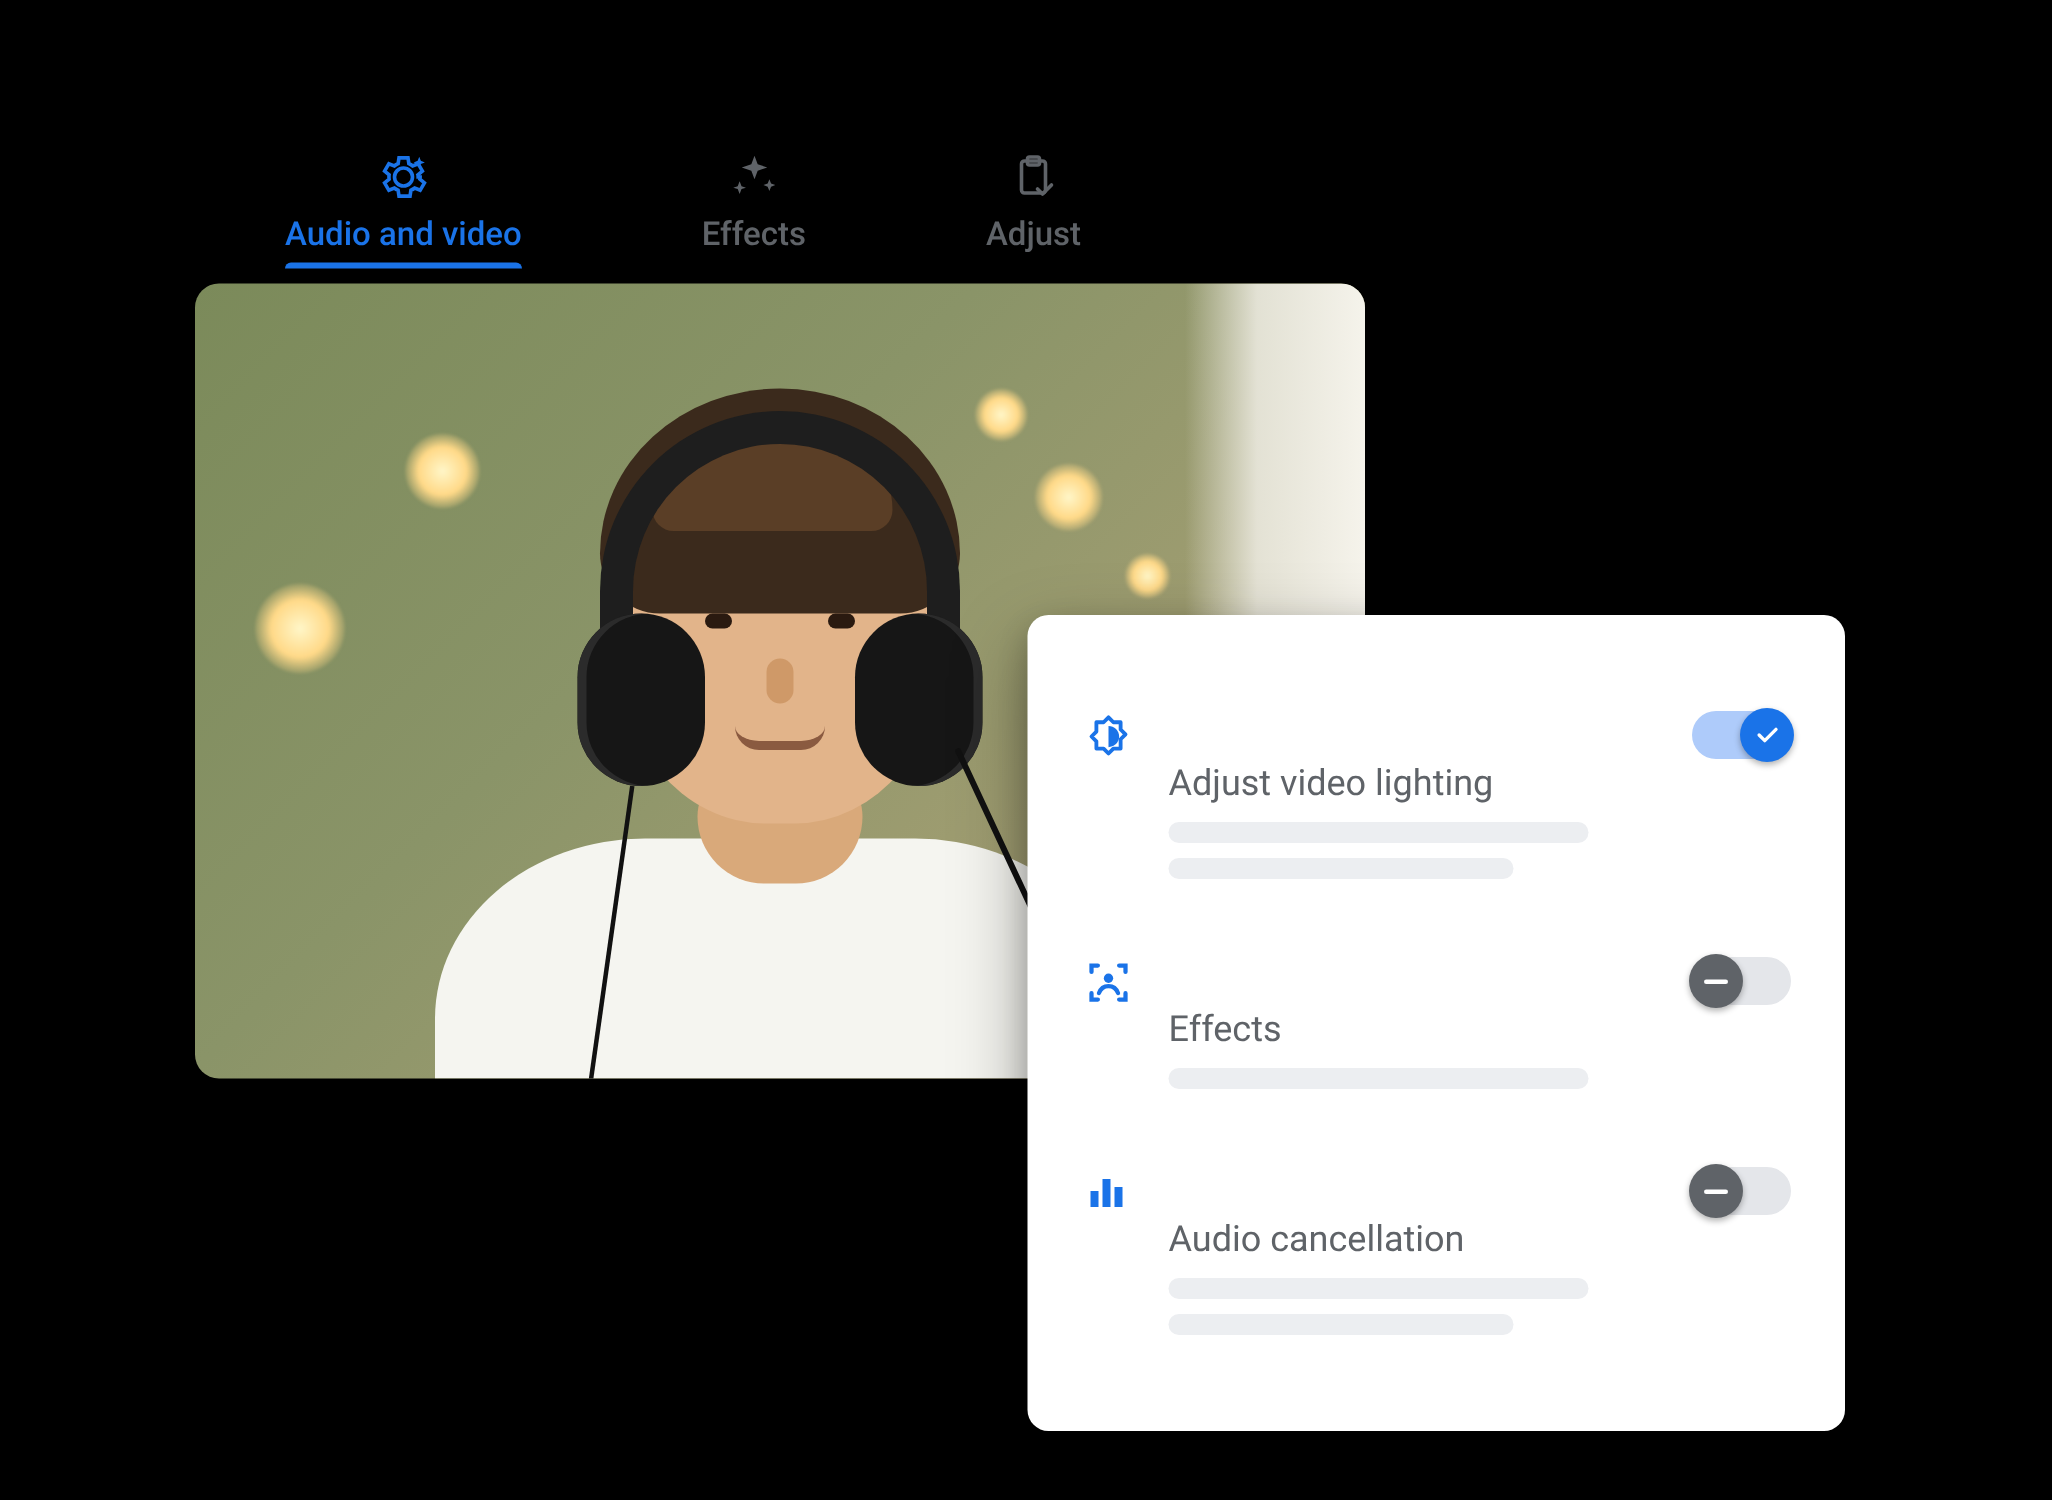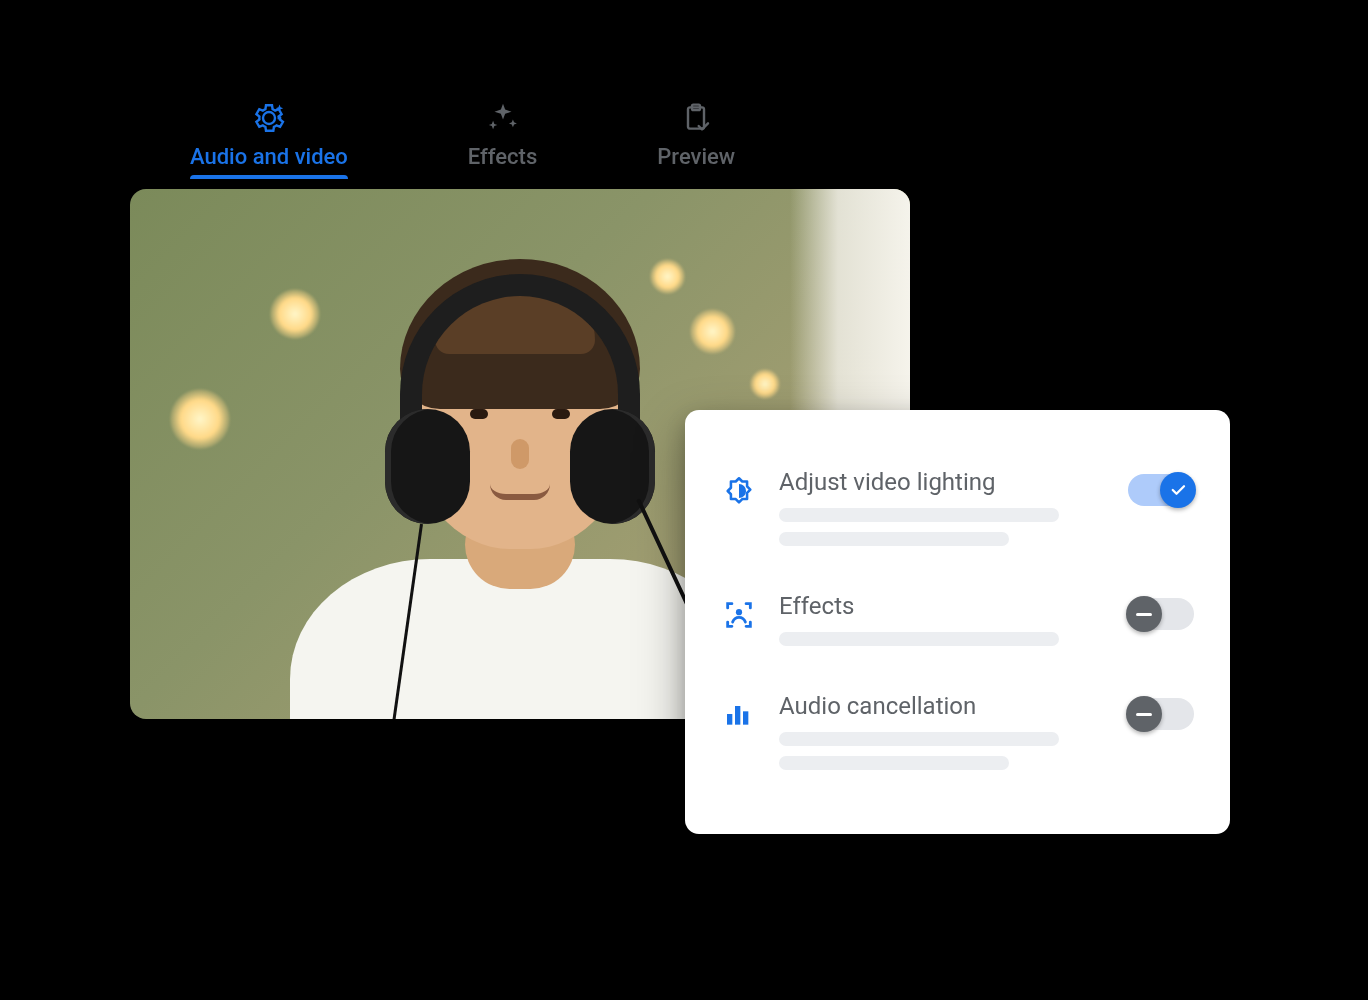--- a/index.html
+++ b/index.html
@@ -207,20 +207,21 @@
     flex: 0 0 36px;
     display:flex; align-items:center; justify-content:center;
     margin-top: 6px;
   }
   .setting-body { flex: 1; }
   .setting-title {
     font-size: 24px;
     color: #5f6368;
     font-weight: 400;
     margin-bottom: 12px;
+    margin-top: 40px;
   }
   .skel {
     height: 14px;
     background: #eceef1;
     border-radius: 8px;
     margin-bottom: 10px;
   }
   .skel.w1 { width: 280px; }
   .skel.w2 { width: 230px; }
 
@@ -282,21 +283,21 @@
     </div>
 
     <div class="tab">
       <span class="tab-icon">
         <svg width="32" height="32" viewBox="0 0 24 24" fill="none" stroke="#5f6368" stroke-width="1.8">
           <rect x="6" y="4" width="12" height="16" rx="1.5"></rect>
           <rect x="9" y="2" width="6" height="4" rx="1"></rect>
           <path d="M14 18l2.5 2.5L21 16" stroke-linecap="round" stroke-linejoin="round"></path>
         </svg>
       </span>
-      <span class="tab-label">Preview</span>
+      <span class="tab-label">Adjust</span>
     </div>
 
   </div>
 
   <div class="video-preview">
     <div class="video-scene">
       <div class="curtain"></div>
       <div class="light l1"></div>
         <div class="light l2"></div>
         <div class="light l3"></div>

